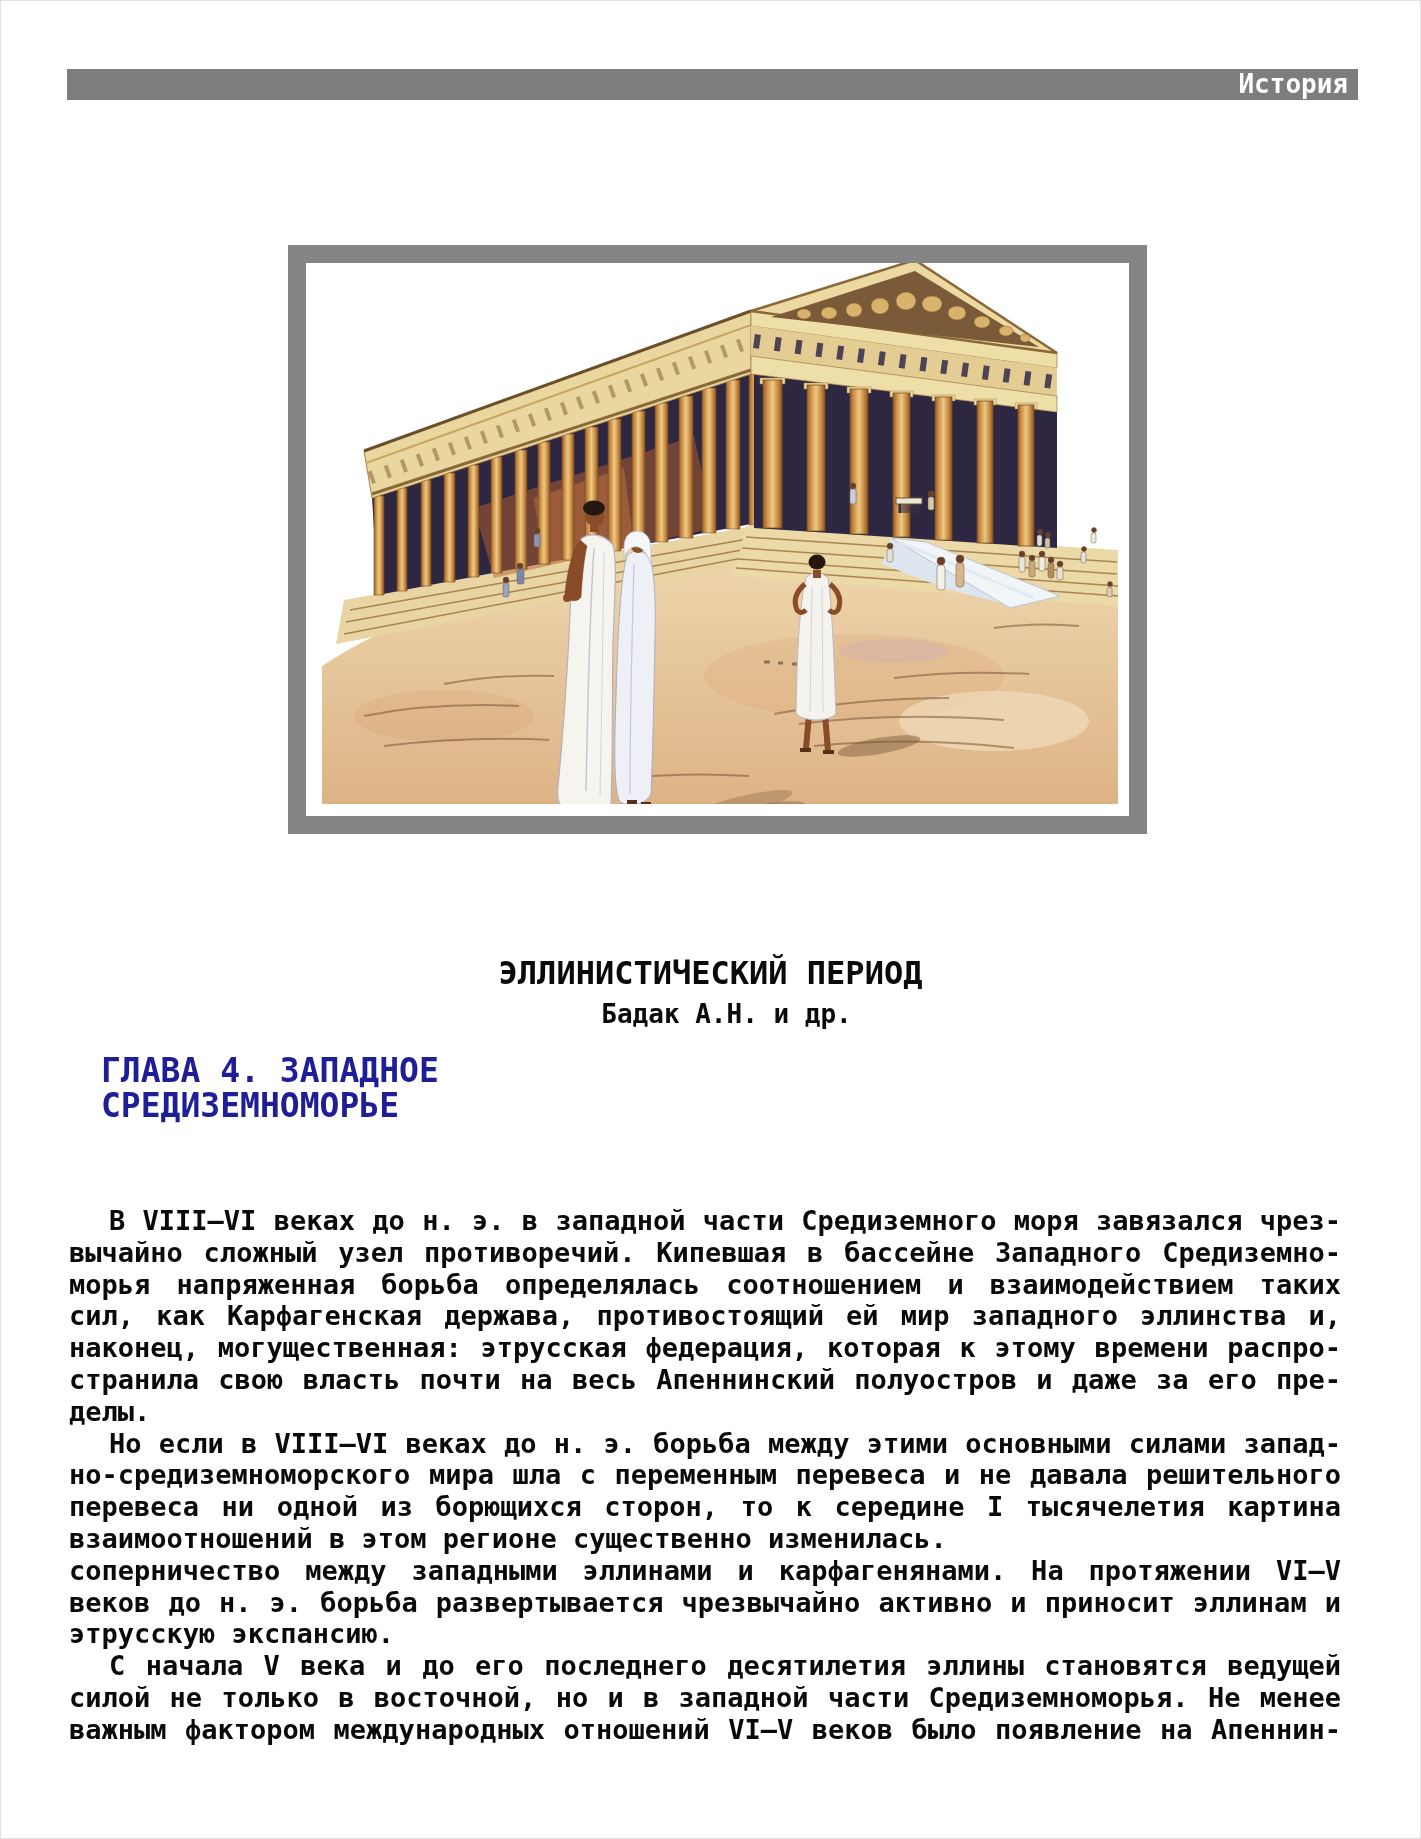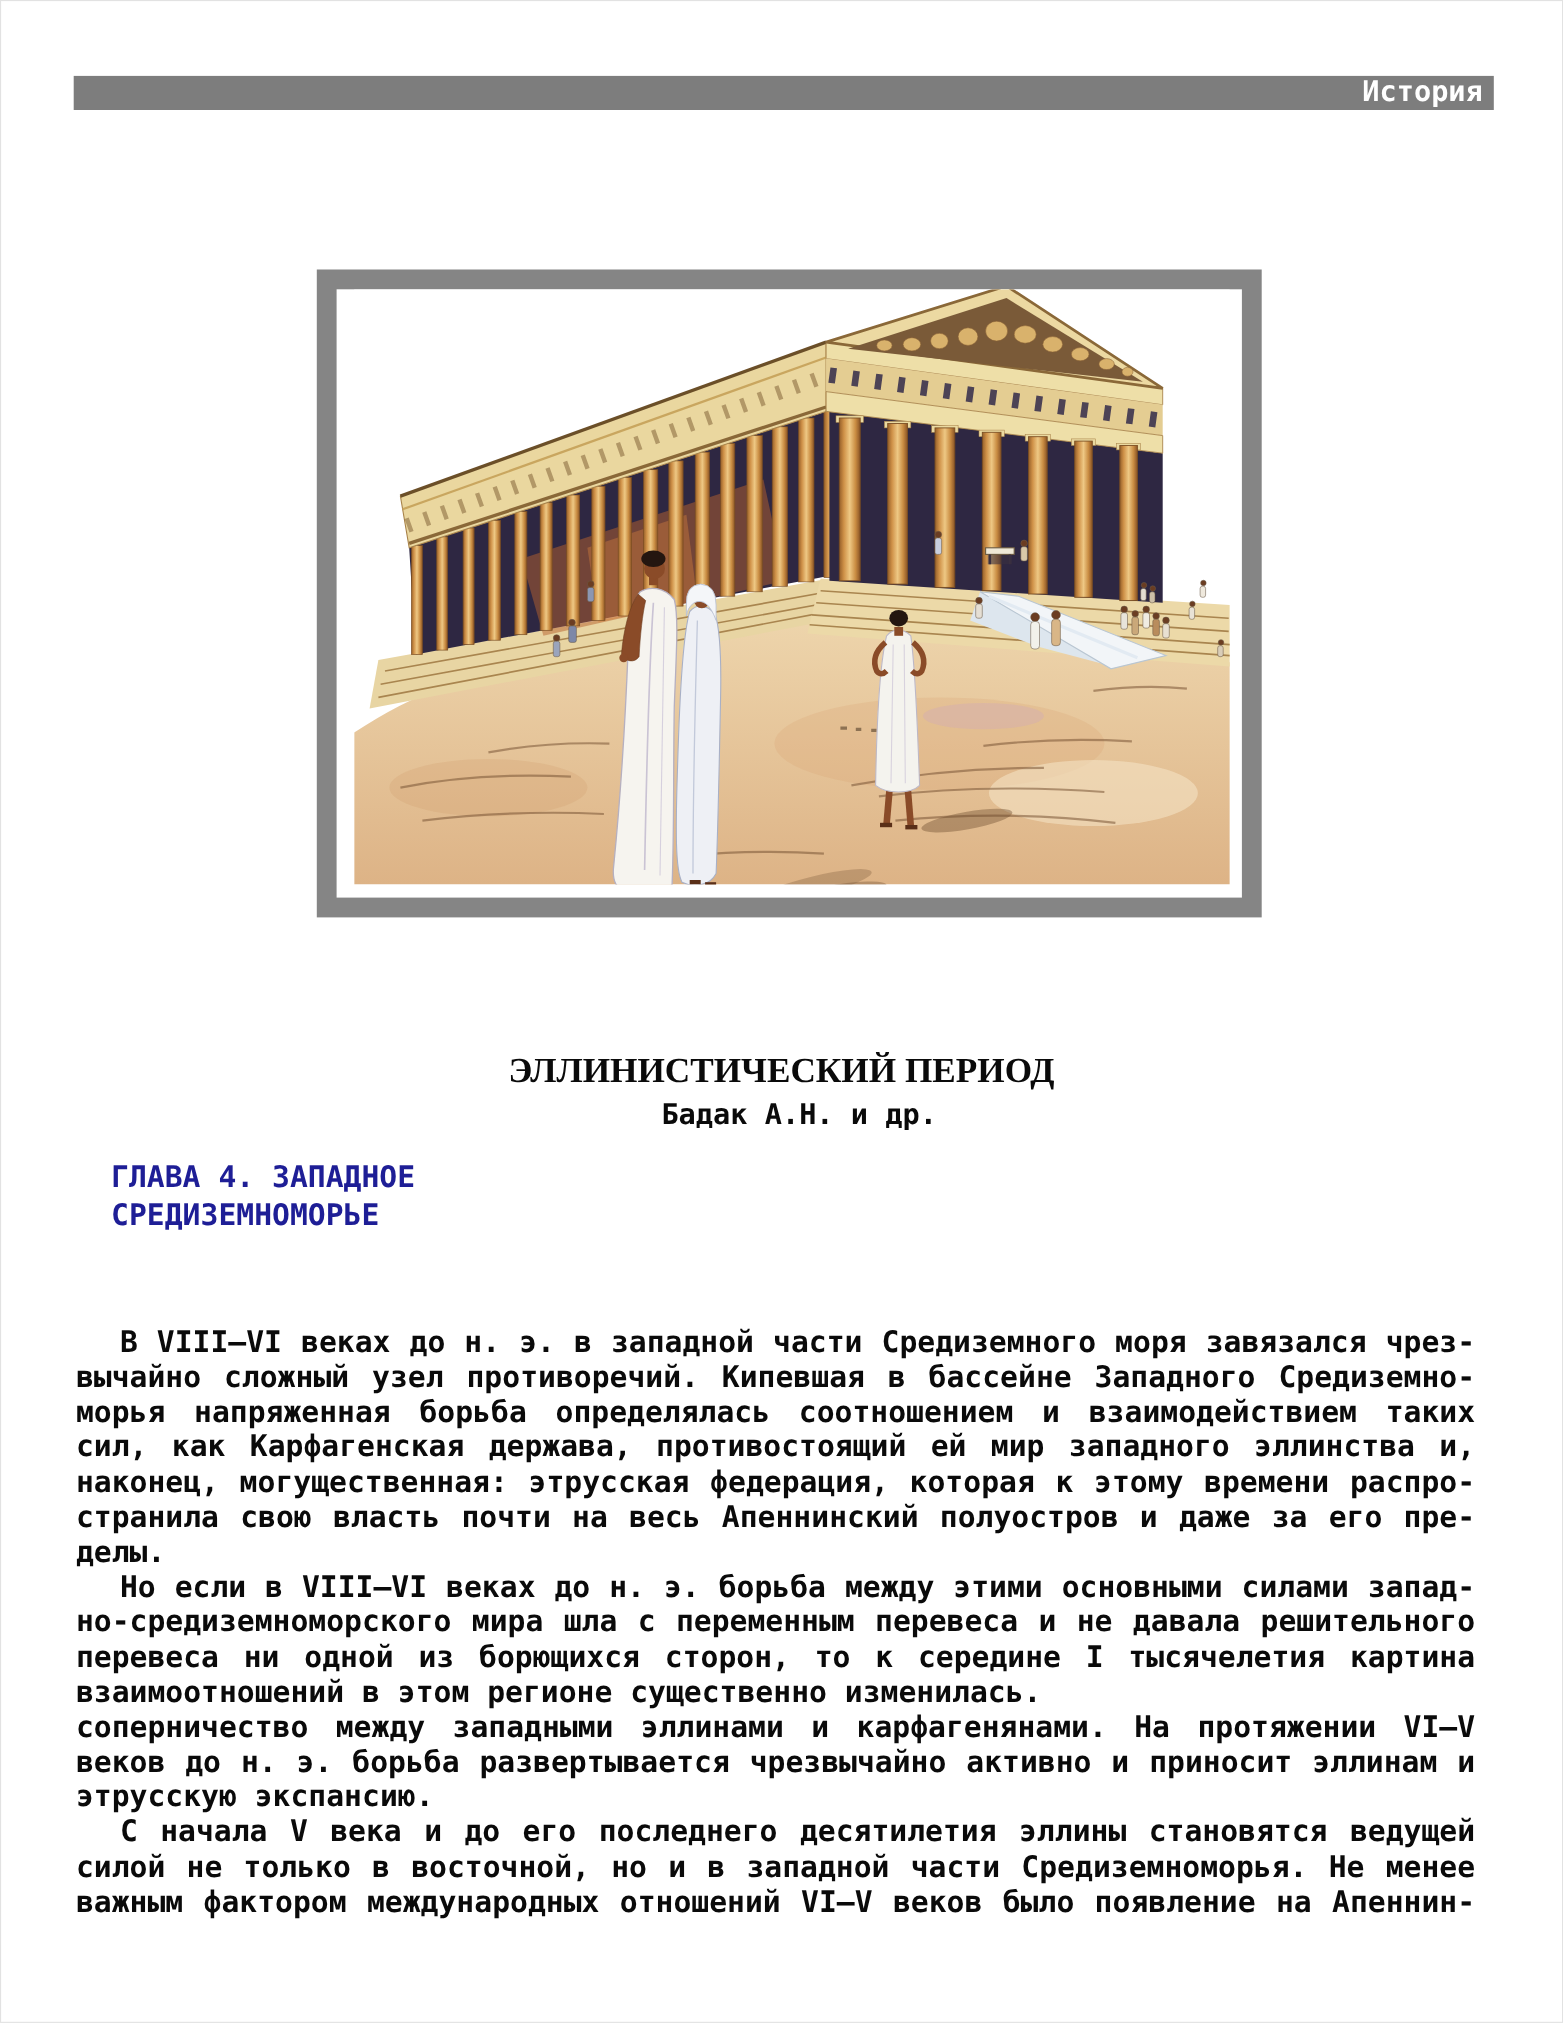--- a/index.html
+++ b/index.html
@@ -14,29 +14,29 @@
     padding-right:10px; box-sizing:border-box;
   }
   .header-label { color:#ffffff; font-weight:bold; font-size:26px; line-height:31px;margin-left:24px; }
   .figure-frame {
     position:absolute; left:287px; top:244px; width:859px; height:589px;
     box-sizing:border-box; border:18px solid #858585; background:#ffffff;
   }
   .illus { position:absolute; left:305px; top:262px; width:823px; height:553px; display:block; }
   .title {
     position:absolute; left:0; top:950px; width:100%; text-align:center;
-    font-size:32px; font-weight:bold; color:#0a0a0a; line-height:44px;font-family:Liberation Serif, serif;
+    font-size:32px; font-weight:bold; color:#0a0a0a; line-height:44px;
   }
   .byline {
     position:absolute; left:16px; top:996px; width:100%; text-align:center;
     font-size:26px; font-weight:bold; color:#0a0a0a; line-height:34px;
   }
   .chapter-heading {
     position:absolute; left:100px; top:1052px;
-    font-size:27px; font-weight:bold; color:#1e1e96; line-height:35px;
+    font-size:33px; font-weight:bold; color:#1e1e96; line-height:35px;
   }
   .body-text {
     position:absolute; left:68px; top:1204px; width:1272px;
     font-size:27px; font-weight:bold; color:#0a0a0a; line-height:31.8px;
   }
   .bline { text-align:justify; text-align-last:justify; white-space:nowrap; }
   .bline.indent { text-indent:40px; }
   .bline.lastline { text-align-last:left; }
 </style>
 </head>

